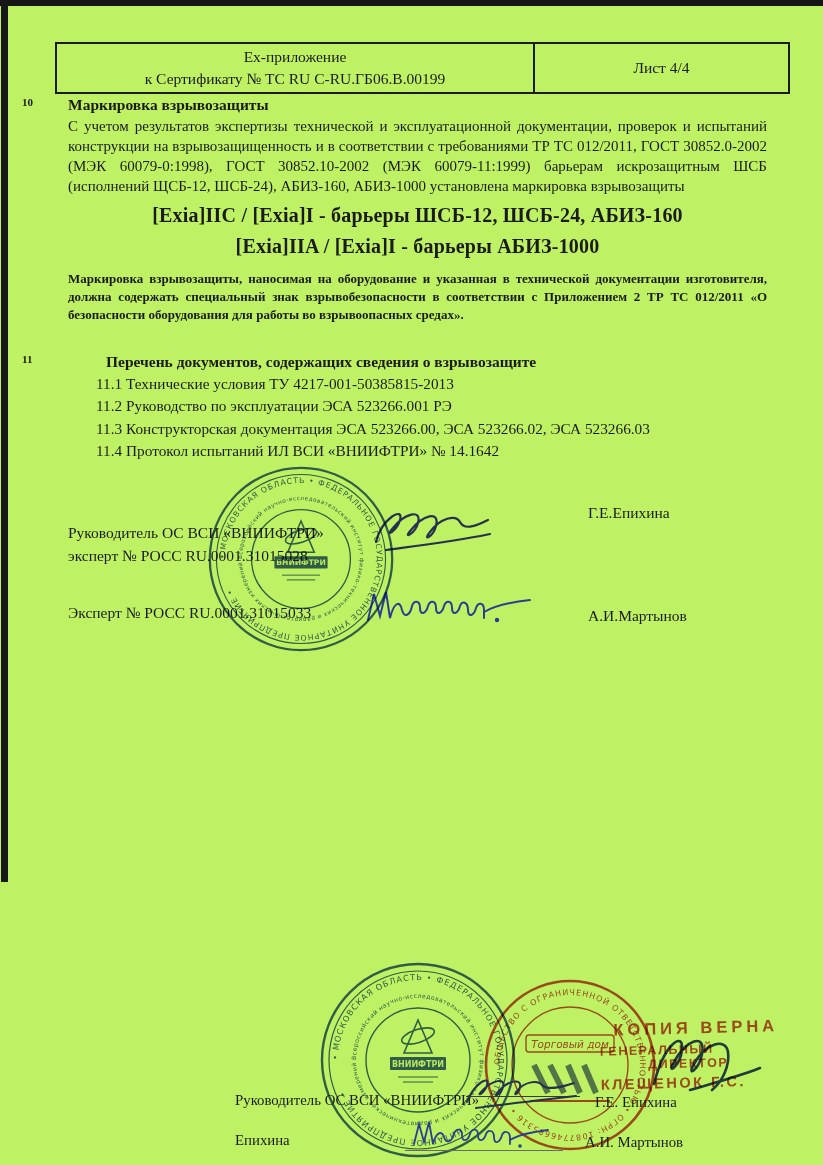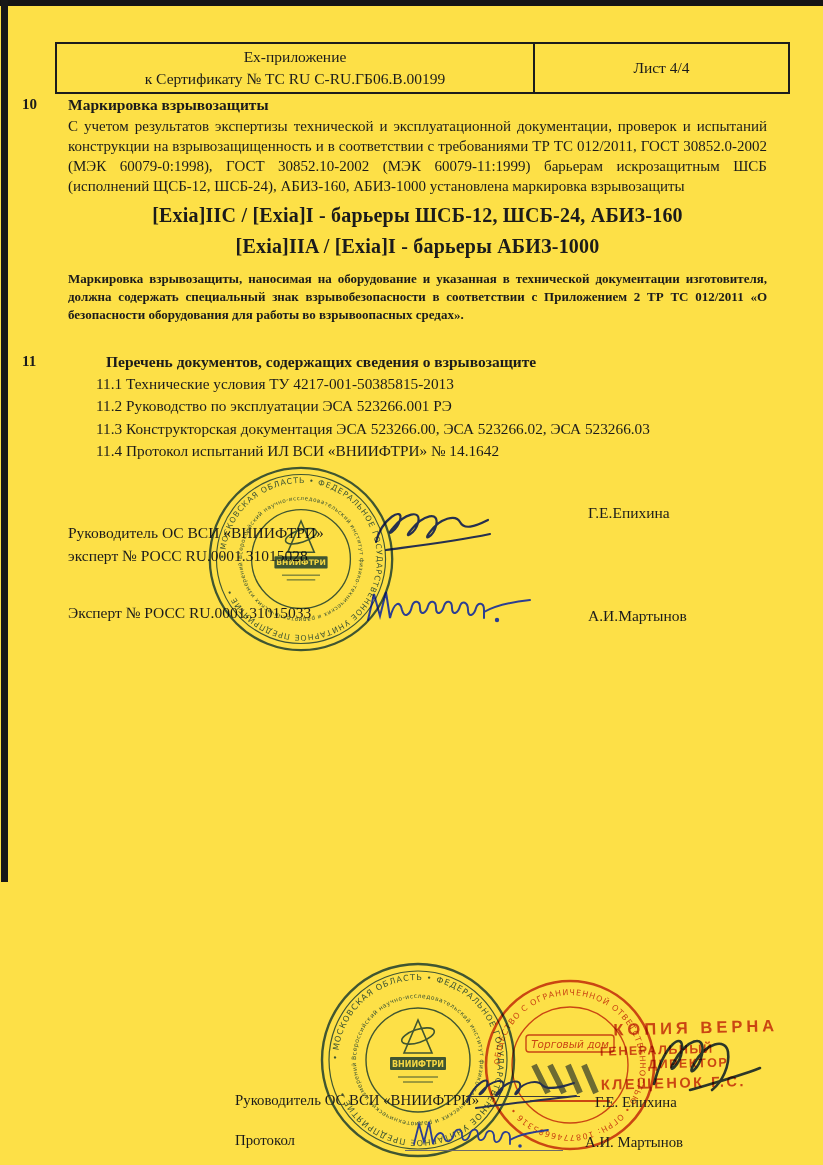--- a/index.html
+++ b/index.html
@@ -1,19 +1,19 @@
 <!DOCTYPE html>
 <html><head>
 <meta charset="utf-8">
 <style>
   html,body { margin:0; padding:0; }
   body { background:#d8d6d2; }
   .page {
     position:relative; width:823px; height:1165px; margin:0 auto;
-    background:#fde047; overflow:hidden;
+    background:#bef264; overflow:hidden;
     font-family:"Liberation Serif", serif; color:#1b1b1b;
   }
   .abs { position:absolute; }
 
   
   .edge-top { position:absolute; top:0; left:0; width:100%; height:6px; background:#151515; }
   .edge-left { position:absolute; top:0; left:1px; width:7px; height:882px; background:#181818; }
 
   
   .header-table {
@@ -22,21 +22,21 @@
   }
   .header-left { flex:1; text-align:center; padding:2px 6px; font-size:15.5px; line-height:1.42; }
   .header-right {
     width:253px; border-left:2px solid #1c1c1c; display:flex;
     align-items:center; justify-content:center; font-size:15.5px;
   }
 
   
   .content { position:absolute; top:96px; left:0; width:100%; }
   .section { display:flex; }
-  .sec-num { width:68px; padding-left:22px; box-sizing:border-box; font-weight:bold; font-size:15px; }
+  .sec-num { width:68px; padding-left:22px; box-sizing:border-box; font-weight:bold; font-size:11px; }
   .sec-body { width:727px; box-sizing:border-box; padding-right:28px; }
   .sec-heading { font-weight:bold; font-size:15.5px; margin-bottom:2px; }
   .sec-heading.indent { padding-left:10px; }
   .para { font-size:15px; line-height:1.34; text-align:justify; margin:0 0 6px 0; }
   .marking { font-weight:bold; font-size:20px; text-align:center; margin:8px 0; letter-spacing:0.2px; }
   .bold-note { font-weight:bold; font-size:13px; line-height:1.38; text-align:justify; margin-top:12px; }
   .sec11 { margin-top:16px;justify-content:space-between; }
   .doc-item { font-size:15.3px; line-height:1.45; }
 
   
@@ -209,21 +209,21 @@
   <div class="sig-line" style="left:466px; top:1096px; width:114px;"></div>
   <div class="abs footer-label" style="left:595px; top:1094px;">Г.Е. Епихина</div>
 
   <svg class="abs" style="left:462px; top:1072px;" width="120" height="42" viewBox="0 0 120 42">
     <g fill="none" stroke="#26304f" stroke-width="2" stroke-linecap="round">
       <path d="M5,30 C12,12 28,2 25,13 C23,21 13,26 20,19 C30,8 44,5 41,15 C39,23 30,26 36,20 C46,8 60,6 58,15 C57,22 50,25 55,19 C63,9 76,8 80,13 C86,19 100,15 112,11"></path>
       <path d="M14,36 C44,32 80,28 114,24"></path>
     </g>
   </svg>
 
-  <div class="abs footer-label" style="left:235px; top:1132px;">Протокол</div>
+  <div class="abs footer-label" style="left:235px; top:1132px;">Епихина</div>
   <div class="sig-line light" style="left:405px; top:1150px; width:158px;"></div>
   <div class="abs footer-label" style="left:585px; top:1134px;">А.И. Мартынов</div>
 
   <svg class="abs" style="left:408px; top:1112px;" width="150" height="42" viewBox="0 0 150 42">
     <g fill="none" stroke="#2c3e92" stroke-width="1.8" stroke-linecap="round">
       <path d="M6,32 L11,12 L16,30 L21,10 L25,32 C28,20 34,18 36,25 C38,32 44,30 46,22 C48,16 54,16 54,23 C54,31 60,29 62,22 C64,16 70,16 70,23 C70,31 76,29 78,22 C80,17 86,18 86,25 C86,33 92,31 94,23 C96,18 102,19 102,26 L102,32"></path>
       <path d="M102,28 C112,22 126,20 140,18"></path>
     </g>
     <circle cx="112" cy="34" r="1.8" fill="#2c3e92"></circle>
   </svg>

